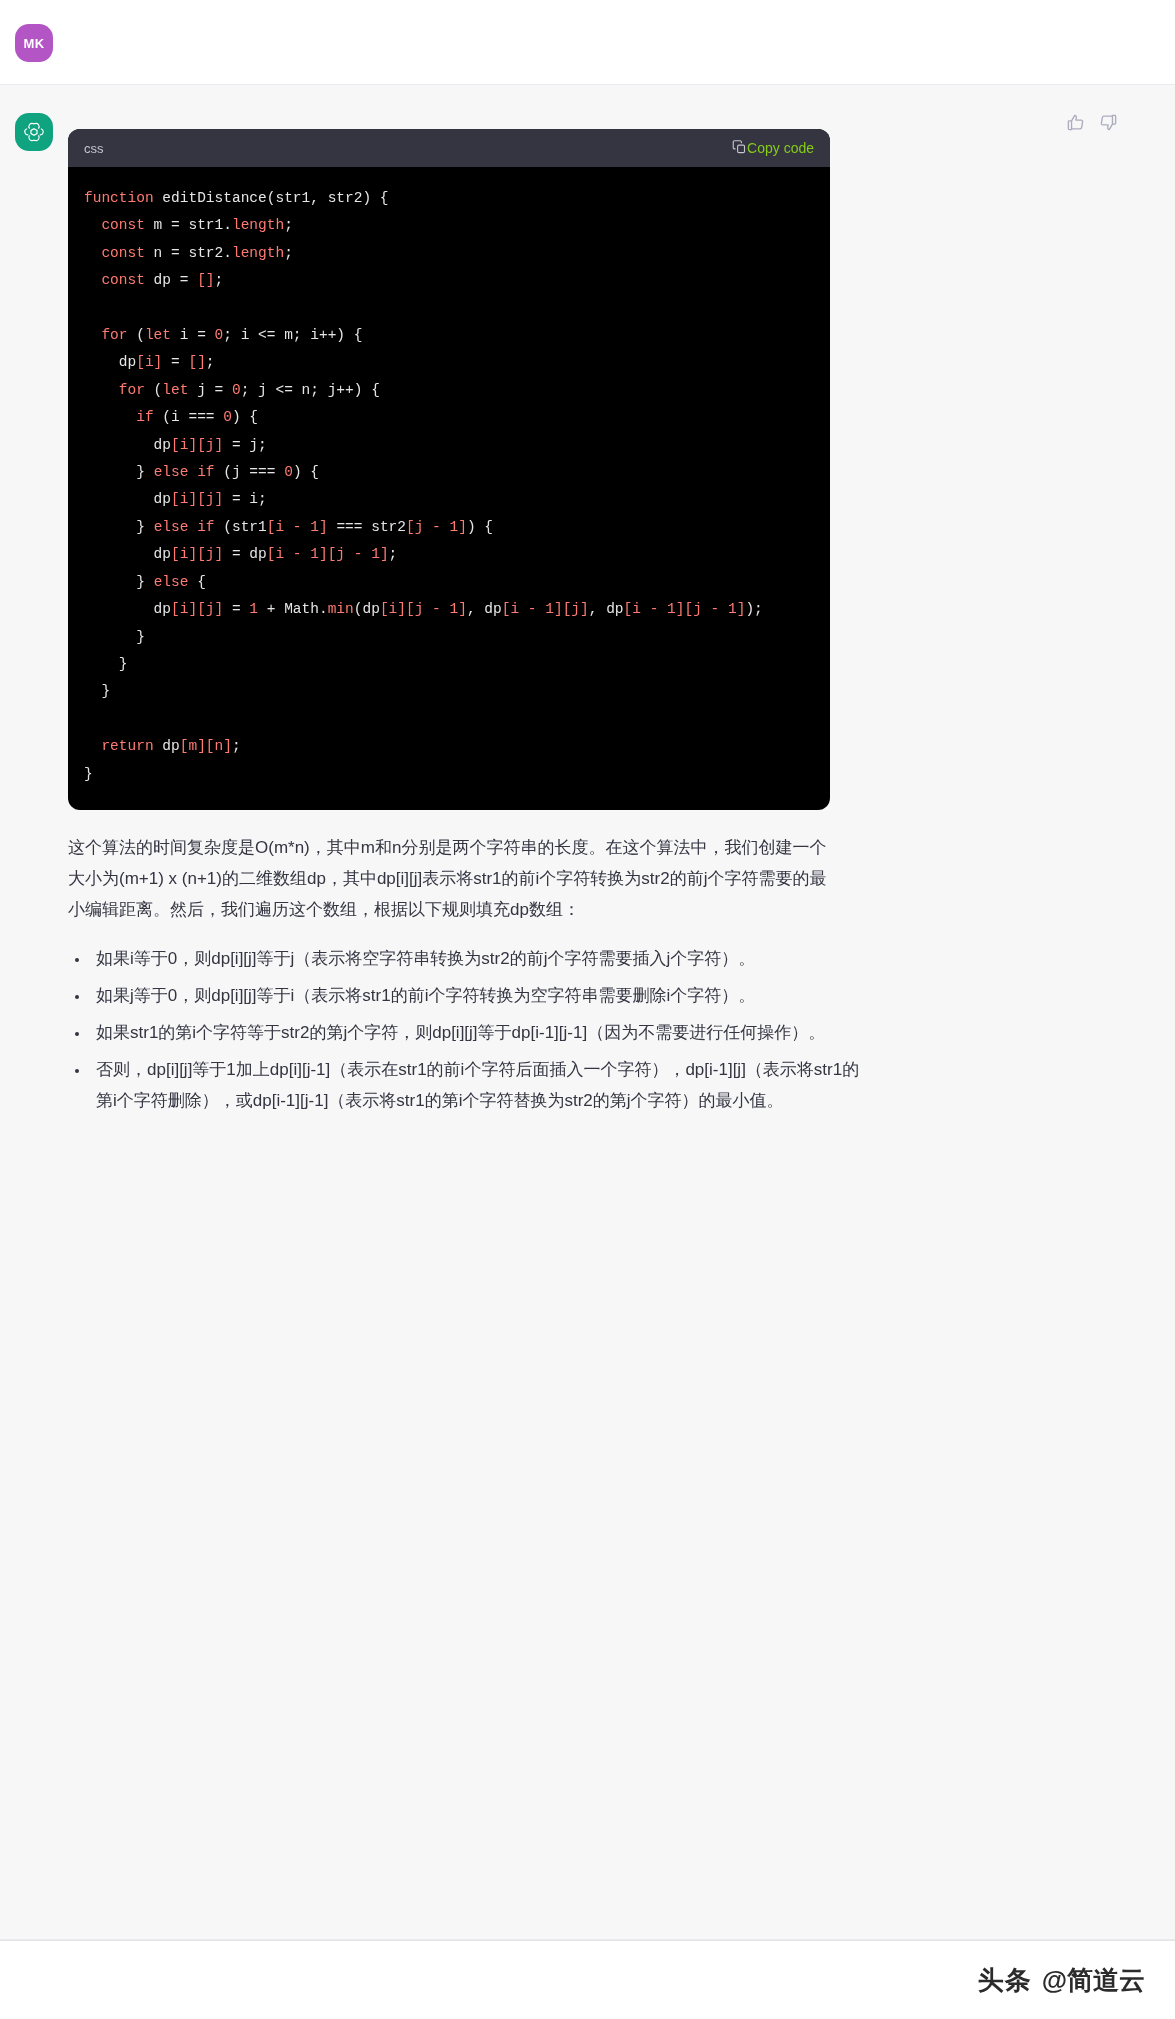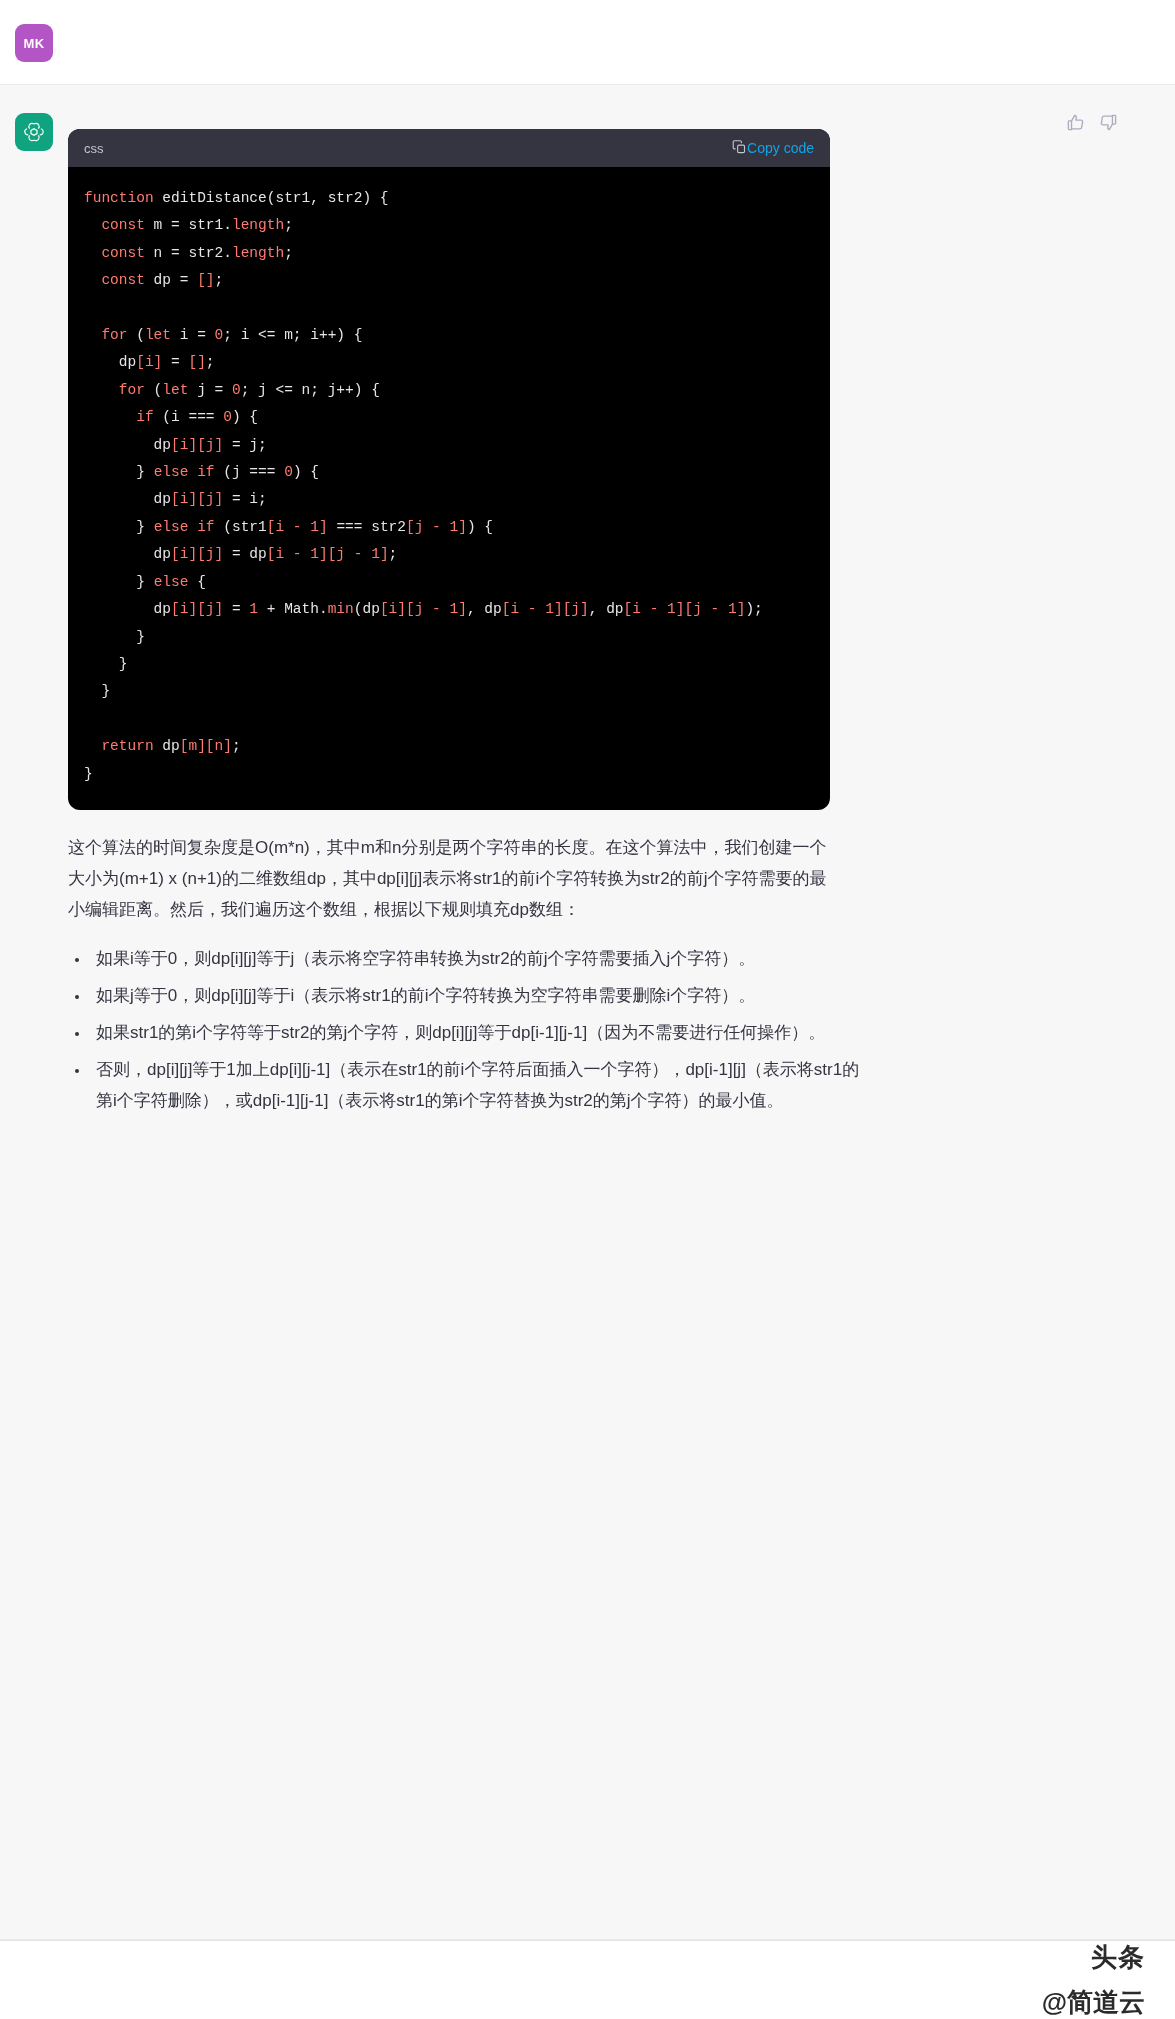--- a/index.html
+++ b/index.html
@@ -38,21 +38,21 @@
   .avatar-col {
     width: 68px;
     min-width: 68px;
     display: flex;
     justify-content: center;
     padding-top: 2px;
   }
   .avatar {
     width: 38px;
     height: 38px;
-    border-radius: 9px;
+    border-radius: 14px;
     display: flex;
     align-items: center;
     justify-content: center;
     font-size: 13px;
     font-weight: bold;
     color: #ffffff;
     letter-spacing: 0.5px;
   }
   .avatar.user { background: #b355c4; }
   .avatar.bot  { background: #10a37f; }
@@ -110,21 +110,21 @@
   }
   .code-lang {
     color: #c5c5d2;
     font-size: 13px;
     font-family: "Liberation Sans", sans-serif;
   }
   .copy-btn {
     display: flex;
     align-items: center;
     gap: 0;
-    color: #0ea5e9;
+    color: #84cc16;
     font-size: 14px;
     cursor: pointer;
   }
   .code-body {
     padding: 18px 20px 22px 16px;
     font-family: "Liberation Mono", monospace;
     font-size: 14.5px;
     line-height: 27.4px;
     color: #e6e6e6;
     white-space: pre;
@@ -160,21 +160,20 @@
     justify-content: flex-end;
     padding-right: 30px;
   }
   .watermark {
     display: flex;
     align-items: flex-end;
     gap: 10px;
     font-size: 26px;
     color: #2b2b2b;
     font-weight: bold;
-    flex-direction: column;
   }
   .wm-logo {
     font-size: 26px;
     font-weight: bold;
     color: #2b2b2b;
     letter-spacing: 1px;
   }
 </style>
 </head>
 <body>

